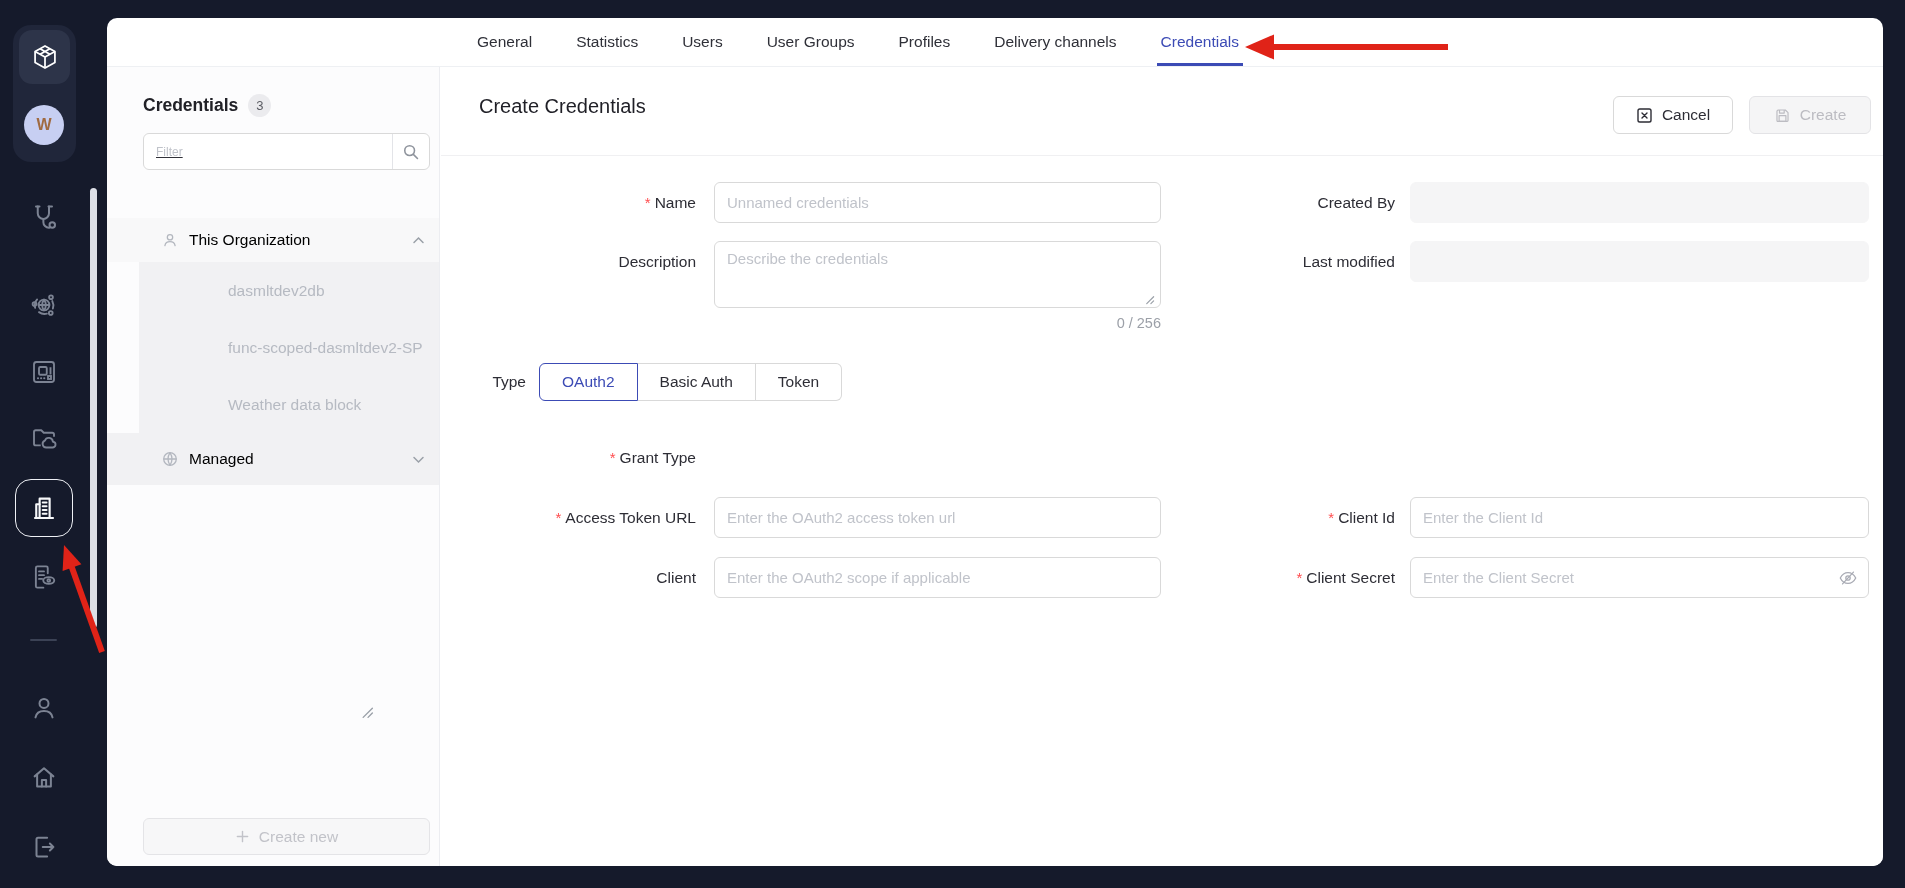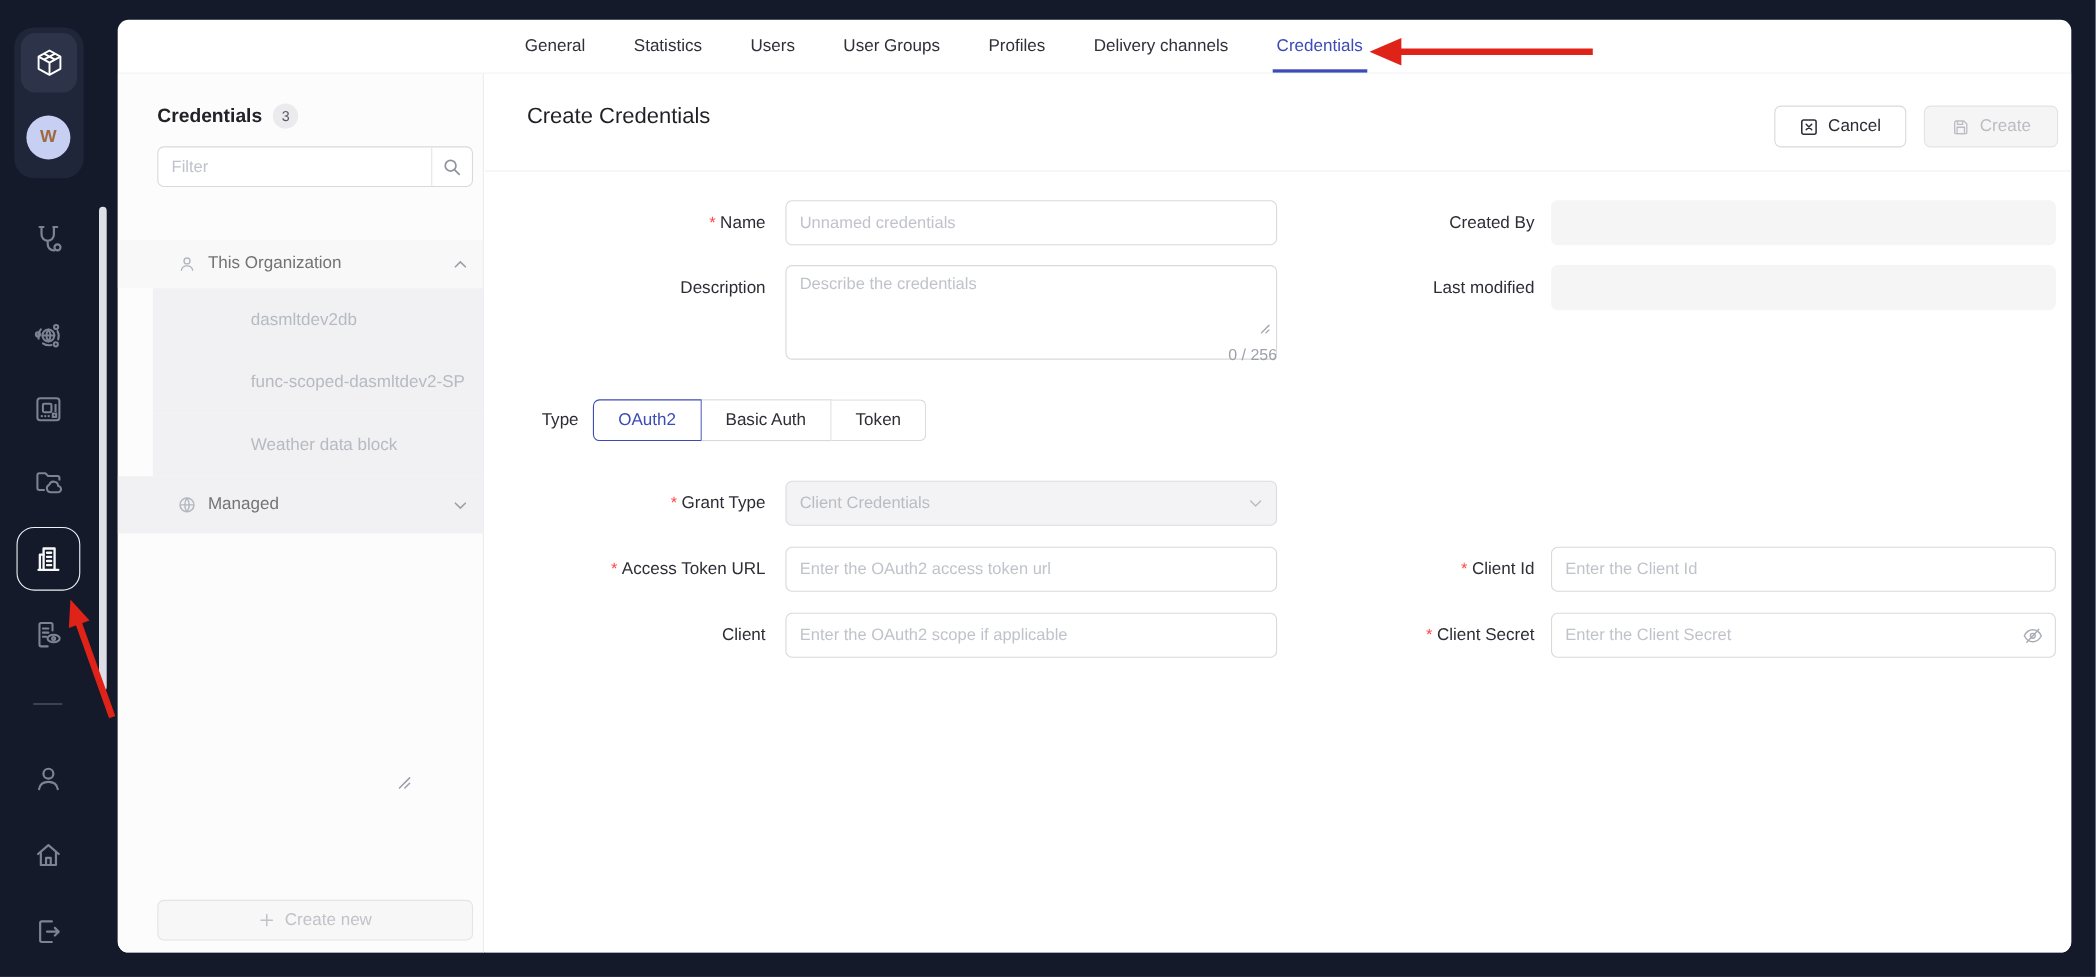--- a/index.html
+++ b/index.html
@@ -26,49 +26,49 @@
   .tab { position:relative; display:flex; align-items:center; font-size:15.5px; color:#2f3038; background:none; border:none; cursor:pointer; white-space:nowrap; font-family:inherit; padding:0 2px; }
   .tab.active { color:#3c4bb5; }
   .tab.active::after { content:""; position:absolute; left:-2px; right:-2px; bottom:0; height:3px; background:#3c4bb5; }
 
   
   .panel { position:absolute; left:0; top:49px; width:333px; bottom:0; background:#fcfcfd; border-right:1px solid #ecedf1; }
   .panel-head { position:absolute; left:36px; top:27px; display:flex; align-items:center; gap:10px; }
   .panel-title { font-size:17.5px; font-weight:bold; color:#212127; }
   .count-badge { width:23px; height:23px; border-radius:50%; background:#ebebee; color:#5b5c63; font-size:13px; display:flex; align-items:center; justify-content:center; }
   .filter-box { position:absolute; left:36px; top:66px; width:287px; height:37px; border:1px solid #d9d9d9; border-radius:6px; background:#fff; display:flex; }
-  .filter-input { flex:1; border:none; outline:none; background:none; padding:0 12px; font-size:15px; font-family:inherit; color:#303038; }
+  .filter-input { flex:1; border:none; outline:none; background:none; padding:0 12px; font-size:12px; font-family:inherit; color:#303038;text-decoration:underline; }
   .filter-input::placeholder { color:#c0c3ca; }
   .filter-suffix { width:37px; border-left:1px solid #e3e4e8; display:flex; align-items:center; justify-content:center; background:none; color:#8f949d; border-top:none; border-right:none; border-bottom:none; cursor:pointer; }
 
   .tree { position:absolute; left:0; top:151px; width:100%; }
   .tree-section { height:44px; display:flex; align-items:center; padding:0 14px 0 54px; background:#f8f8f9; cursor:pointer; }
   .tree-section .sec-icon { color:#b3b7bf; margin-right:10px; display:flex; }
-  .sec-label { flex:1; font-size:15.5px; color:#737373; }
+  .sec-label { flex:1; font-size:15.5px; color:#000000; }
   .sec-caret { color:#9aa0a8; display:flex; }
   .tree-item { height:57px; display:flex; align-items:center; padding-left:89px; background:#f1f1f3; font-size:15.5px; color:#b6bac2; cursor:pointer;margin-left:32px; }
   .tree-section.managed { height:52px; background:#f1f1f3; }
 
   .panel-resize { position:absolute; left:254px; top:638px; color:#9aa0a8; cursor:nwse-resize; }
   .create-new { position:absolute; left:36px; top:751px; width:287px; height:37px; background:#f7f7f8; border:1px solid #e4e4e7; border-radius:6px; color:#c2c3c9; font-size:15.5px; font-family:inherit; display:flex; align-items:center; justify-content:center; gap:9px; cursor:not-allowed; }
 
   
   .form { position:absolute; left:334px; top:49px; right:0; bottom:0; background:#fff; }
   .form-title { position:absolute; left:38px; top:28px; font-size:20px; font-weight:normal; color:#1f1f26; }
   .btn { position:absolute; top:29px; height:38px; border-radius:6px; font-size:15.5px; font-family:inherit; display:flex; align-items:center; justify-content:center; gap:9px; cursor:pointer; }
   .btn-cancel { left:1172px; width:120px; background:#fff; border:1px solid #d9d9d9; color:#2d2d35; }
   .btn-create { left:1308px; width:122px; background:#f5f5f6; border:1px solid #e3e3e6; color:#bcbcc2; cursor:not-allowed; }
   .form-divider { position:absolute; left:0; right:0; top:88px; height:1px; background:#f0f0f2; }
 
   .flabel { position:absolute; font-size:15.5px; color:#2d2d35; text-align:right; line-height:41px; white-space:nowrap; }
   .flabel .req { color:#ff4d4f; margin-right:4px; font-size:15px; }
   .fin { position:absolute; height:41px; border:1px solid #d9d9d9; border-radius:6px; font-size:15px; font-family:inherit; color:#be185d; padding:0 12px; background:#fff; outline:none; }
   .fin::placeholder, .ftext::placeholder { color:#c0c3ca; }
   .fin.meta { background:#f5f5f6; border-color:#f5f5f6; }
-  .ftext { position:absolute; left:273px; top:174px; width:447px; height:86px; border:1px solid #d9d9d9; border-radius:6px; font-size:15px; font-family:inherit; color:#701a75; padding:8px 12px; resize:none; outline:none; }
+  .ftext { position:absolute; left:273px; top:174px; width:447px; height:67px; border:1px solid #d9d9d9; border-radius:6px; font-size:15px; font-family:inherit; color:#701a75; padding:8px 12px; resize:none; outline:none; }
   .textarea-grip { position:absolute; left:703px; top:224px; color:#9aa0a8; cursor:nwse-resize; }
   .counter { position:absolute; left:273px; top:248px; width:447px; text-align:right; font-size:14.5px; color:#9ca0a8; }
 
   .radio-group { position:absolute; left:98px; top:296px; display:flex; }
   .rseg { height:38px; line-height:36px; padding:0 22px; border:1px solid #d9d9d9; border-left:none; background:#fff; font-size:15.5px; color:#2e2e36; font-family:inherit; cursor:pointer; }
   .rseg.first { border-left:1px solid #d9d9d9; border-radius:6px 0 0 6px; }
   .rseg.last { border-radius:0 6px 6px 0; }
   .rseg.selected { border:1px solid #3c4bb5; color:#3c4bb5; }
 
   .fselect { position:absolute; left:273px; top:370px; width:447px; height:41px; background:#f3f3f5; border:1px solid #dcdce0; border-radius:6px; display:flex; align-items:center; padding:0 12px; font-size:15px; color:#b9bcc3; cursor:not-allowed; }
@@ -322,28 +322,20 @@
       <input class="fin meta" style="left: 969px; top: 174px; width: 459px;" disabled="">
 
       <label class="flabel" style="left:0;top:296px;width:85px;line-height:38px"><span>Type</span></label>
       <div class="radio-group">
         <button class="rseg first selected">OAuth2</button>
         <button class="rseg">Basic Auth</button>
         <button class="rseg last">Token</button>
       </div>
 
       <label class="flabel" style="left:0;top:370px;width:255px"><span class="req">*</span><span>Grant Type</span></label>
-      <div class="fselect">
-        <span>Client Credentials</span>
-        <span class="sel-caret">
-          <svg width="13" height="9" viewBox="0 0 13 9" fill="none" stroke="currentColor" stroke-width="1.4" stroke-linecap="round">
-              <path d="M2 2.5 6.5 7 11 2.5"></path>
-            </svg>
-        </span>
-      </div>
 
       <label class="flabel" style="left:0;top:430px;width:255px"><span class="req">*</span><span>Access Token URL</span></label>
       <input class="fin" style="left: 273px; top: 430px; width: 447px;" placeholder="Enter the OAuth2 access token url">
 
       <label class="flabel" style="left:654px;top:430px;width:300px"><span class="req">*</span><span>Client Id</span></label>
       <input class="fin" style="left: 969px; top: 430px; width: 459px;" placeholder="Enter the Client Id">
 
       <label class="flabel" style="left:0;top:490px;width:255px"><span>Client</span></label>
       <input class="fin" style="left: 273px; top: 490px; width: 447px;" placeholder="Enter the OAuth2 scope if applicable">
 

